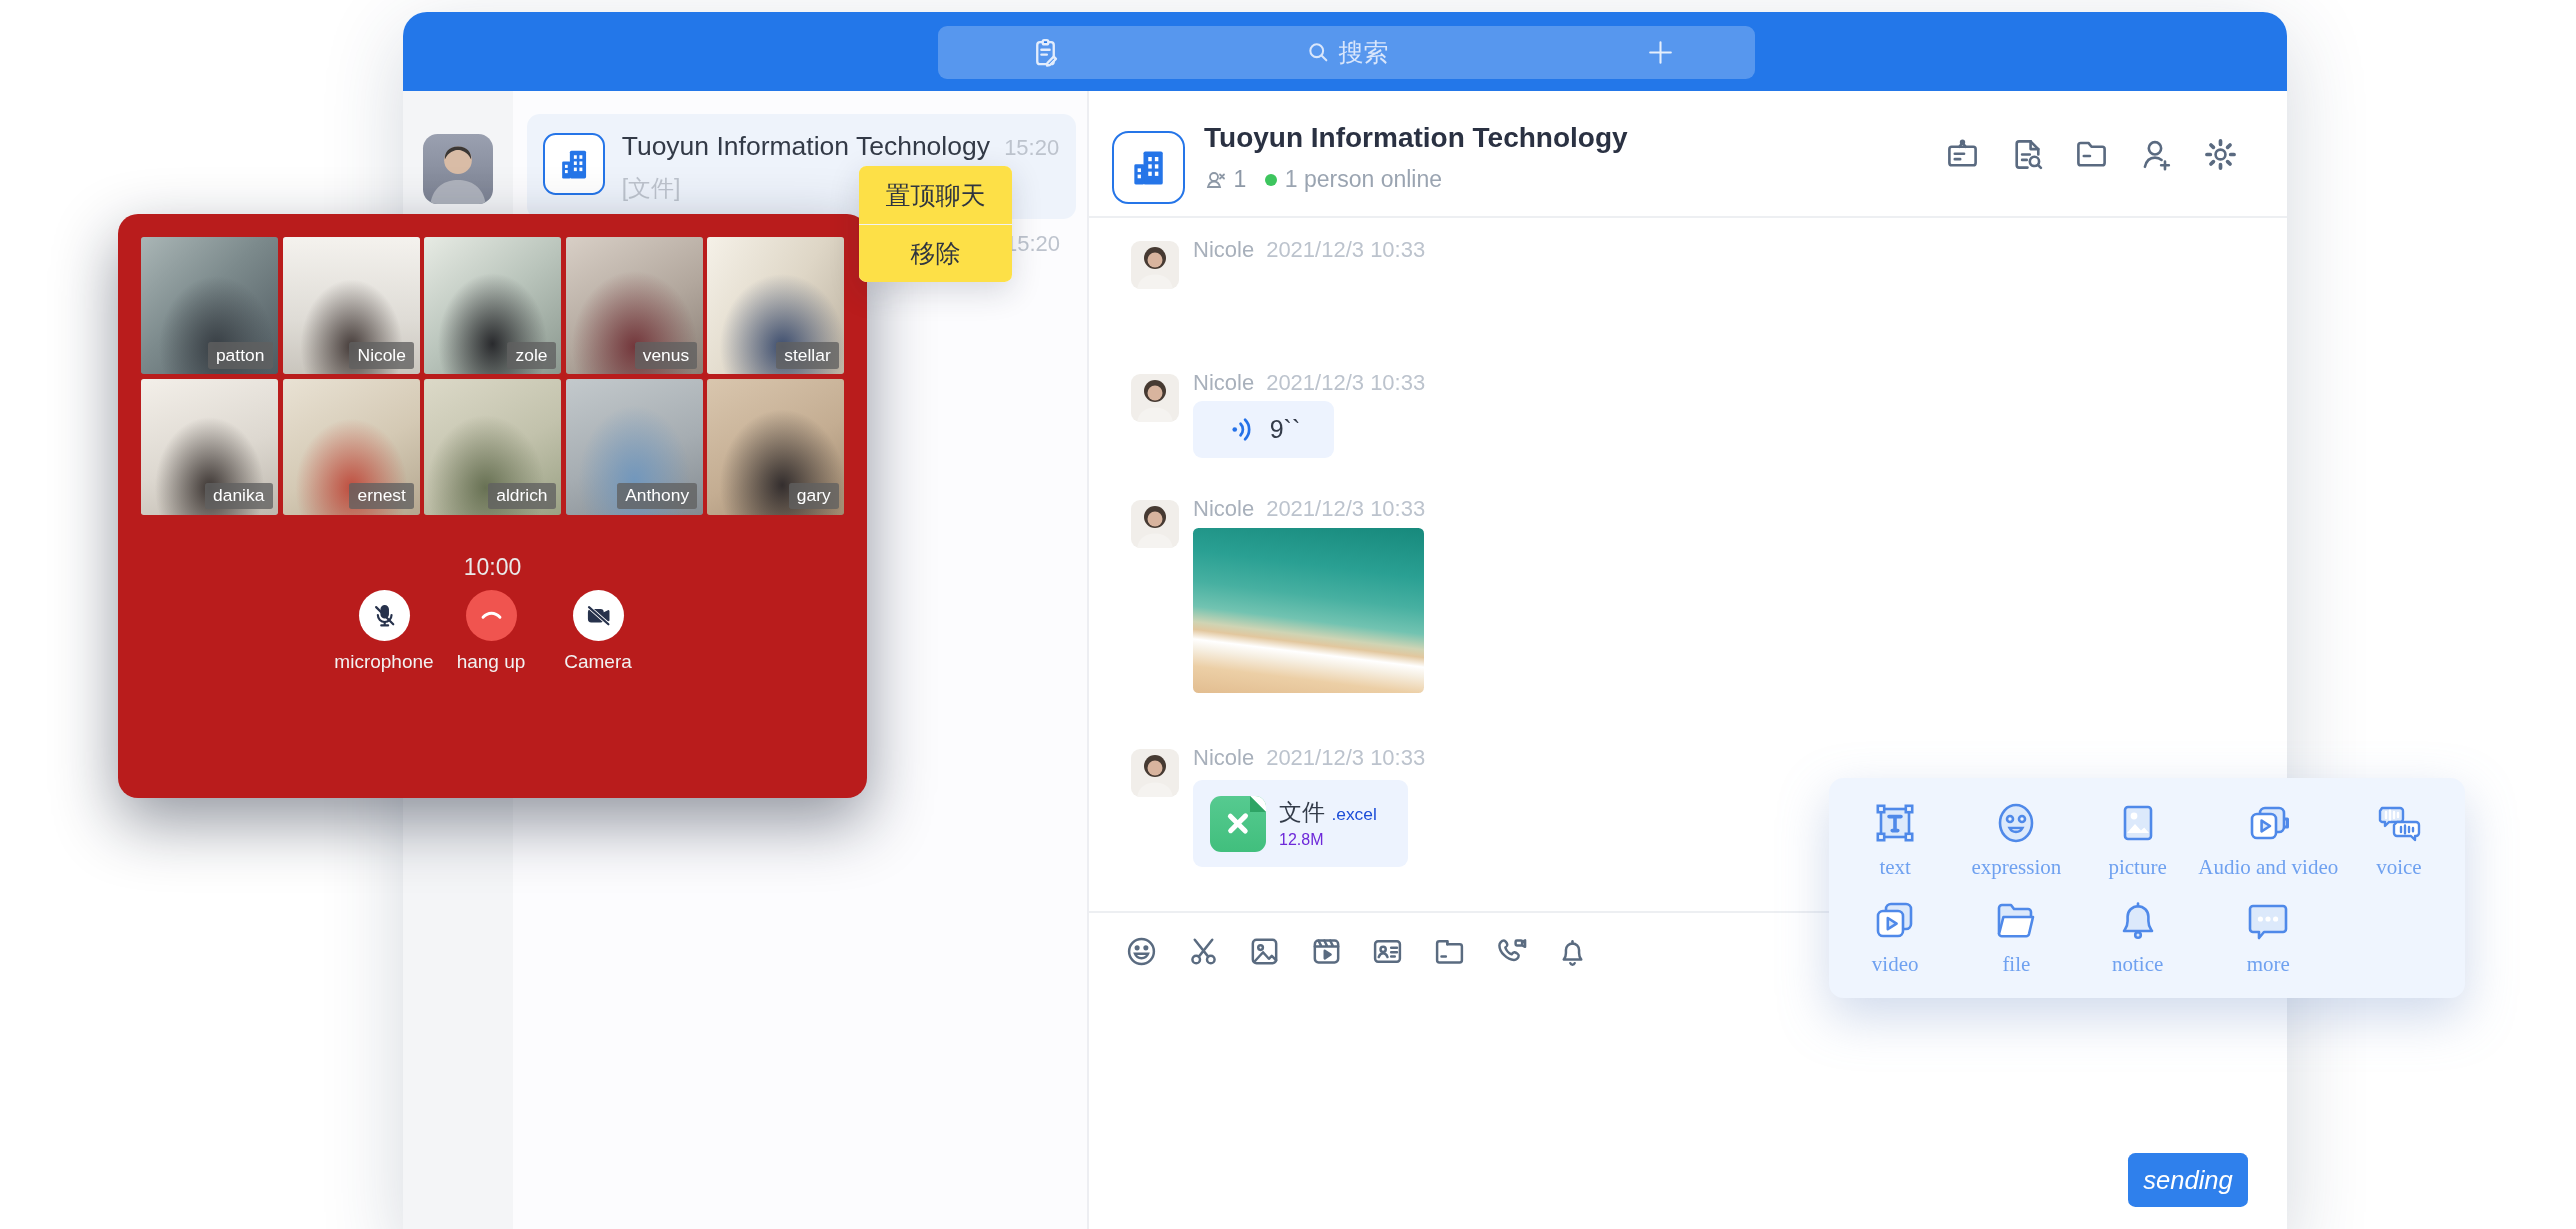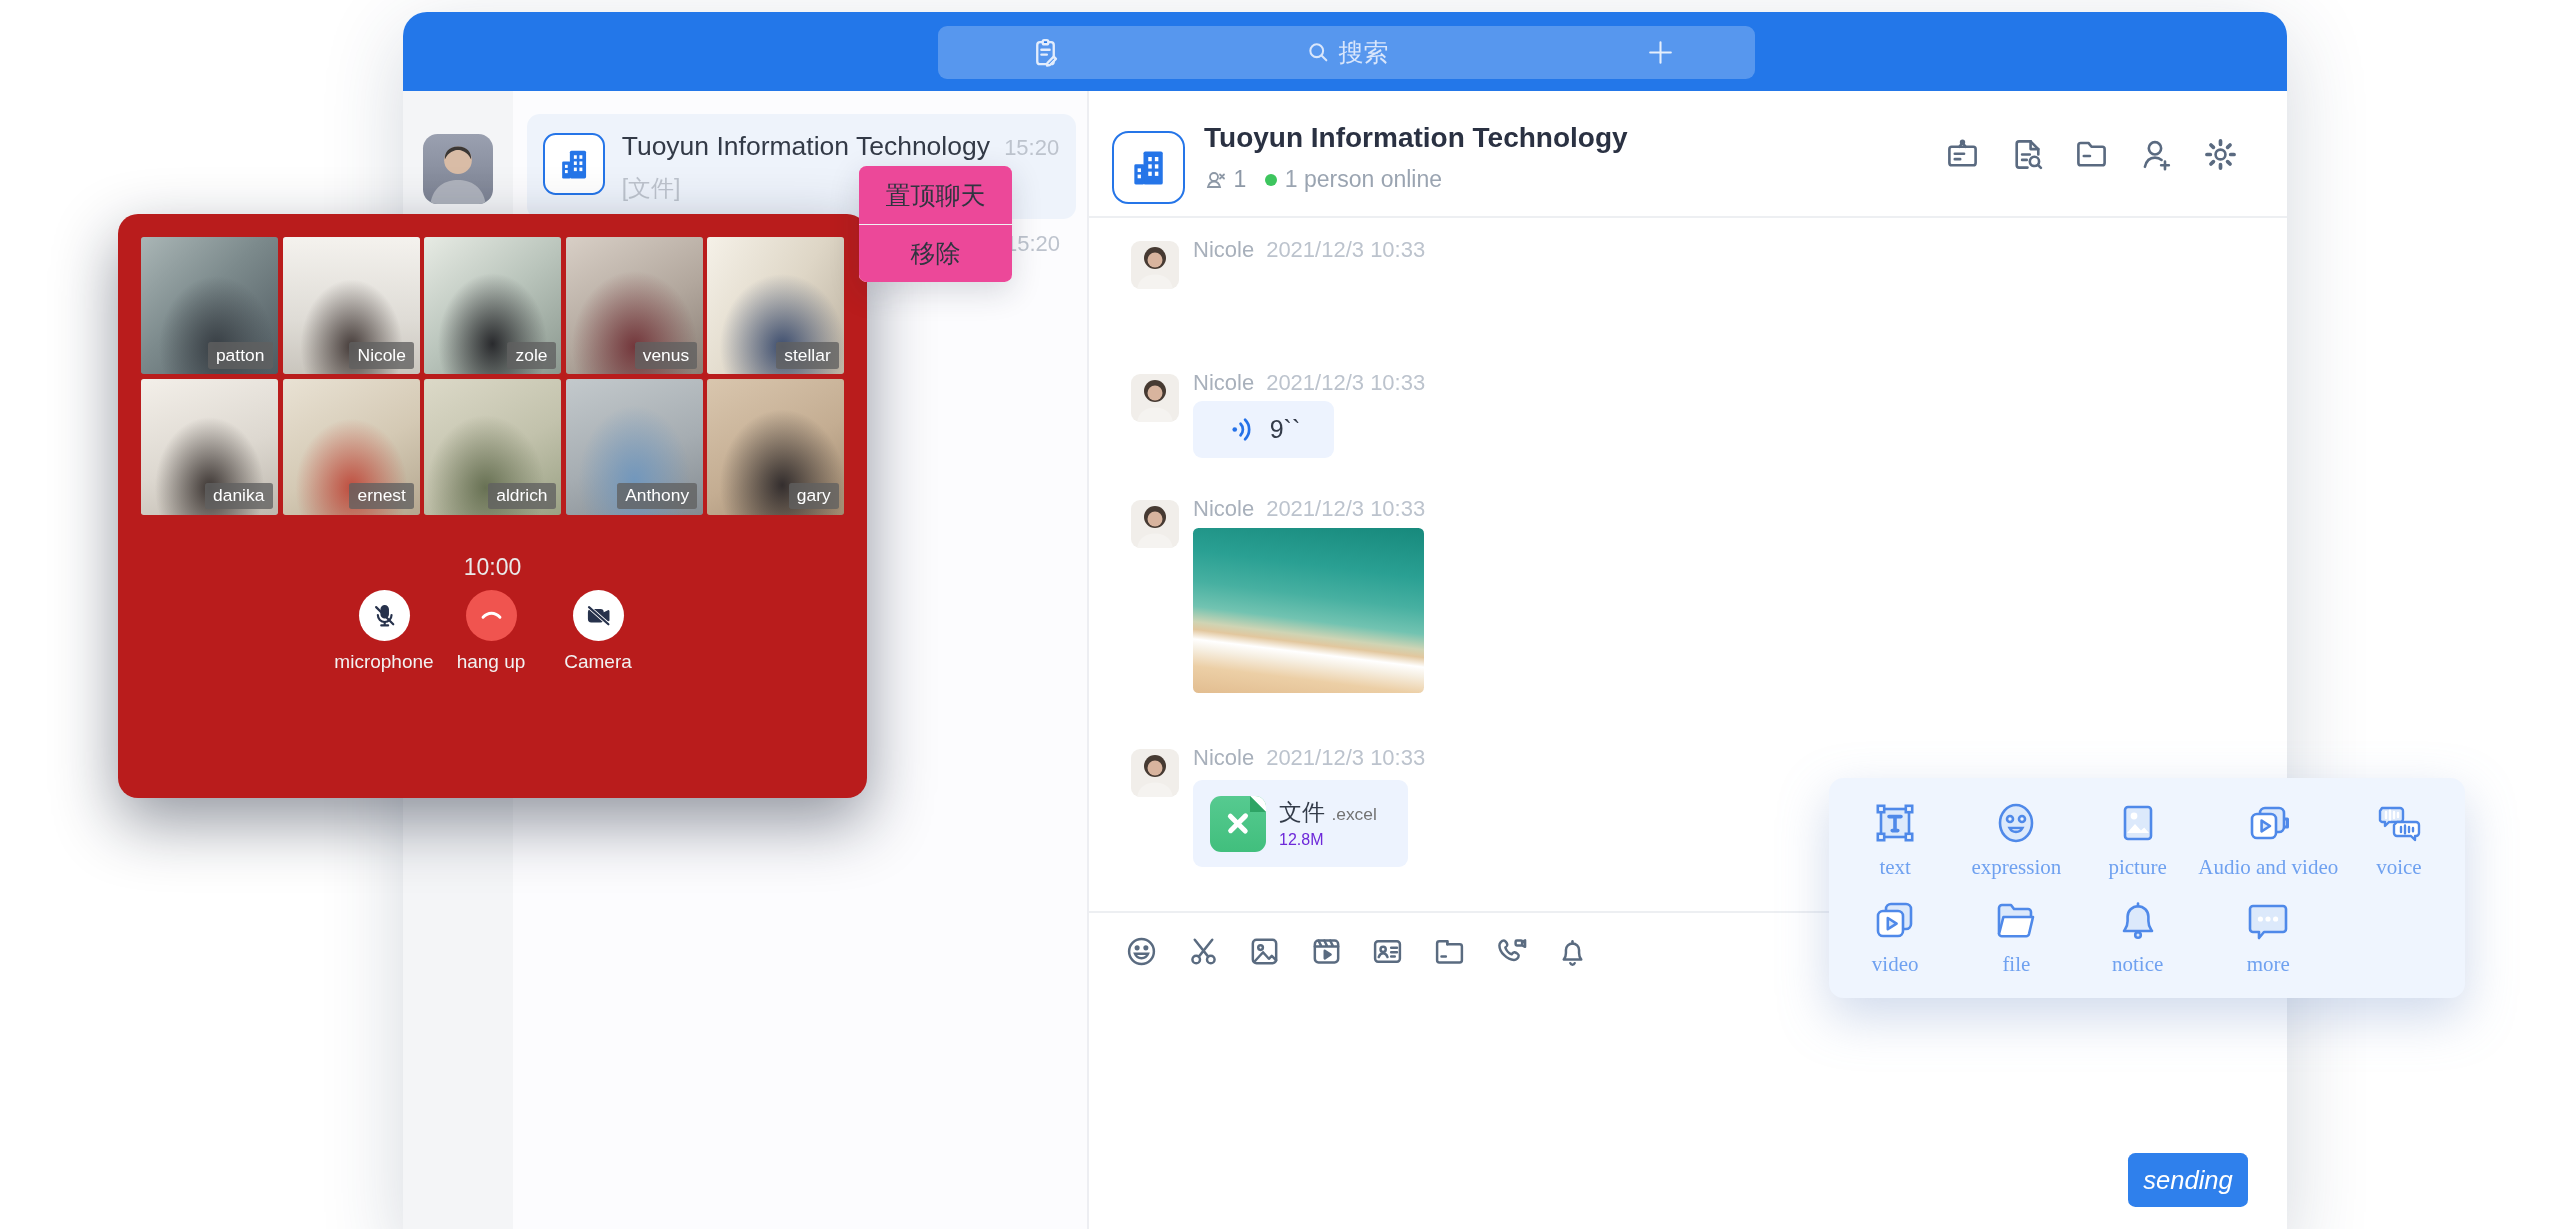--- a/index.html
+++ b/index.html
@@ -79,21 +79,21 @@
   .ficon { position:absolute; left:16.5px; top:15.6px; width:56px; height:56px; border-radius:11px;
            background:linear-gradient(180deg,#56CA90,#41BF7D); overflow:hidden; }
   .ficon .fold { position:absolute; right:0; top:0; width:0; height:0;
                  border-left:16.5px solid transparent; border-top:16.5px solid #fff; }
   .ficon .fold2 { position:absolute; right:0; top:0; width:0; height:0;
                   border-right:16.5px solid transparent; border-bottom:16.5px solid #2EA465; }
   .ficon .x1,.ficon .x2 { position:absolute; left:15.6px; top:25.6px; width:25.6px; height:4.6px;
                           background:#fff; border-radius:2.7px; }
   .ficon .x1 { transform:rotate(45deg); } .ficon .x2 { transform:rotate(-45deg); }
   .ftitle { position:absolute; left:86px; top:16.5px; font-size:23px; color:#333B49; white-space:nowrap; }
-  .ftitle .ext { font-size:17.4px; color:#737373; margin-left:6.4px; }
+  .ftitle .ext { font-size:17.4px; color:#1d4ed8; margin-left:6.4px; }
   .fsize { position:absolute; left:86px; top:51px; font-size:16px; color:#6d28d9; }
 
   
   .tdiv { position:absolute; left:0; top:820px; width:1198px; height:1.8px; background:#EDEFF2; }
   .ticons { position:absolute; left:35px; top:843px; display:flex; gap:26.5px; }
   .ticons .tic { width:35px; height:35px; }
   .send-btn { position:absolute; left:1039px; top:1062px; width:120px; height:54px; border-radius:7.3px;
               background:#2F80EC; color:#fff; font-size:25.6px; display:flex; align-items:center; justify-content:center;
               border:none;font-style:italic; }
 
@@ -118,21 +118,21 @@
   .timer { position:absolute; left:0; top:340px; width:749px; text-align:center; font-size:23px; color:#E9E9E9; }
   .cbtn { position:absolute; top:376px; width:51px; height:51px; border-radius:50%;
           display:flex; align-items:center; justify-content:center; border:none; }
   .cbtn.white { background:#fff; } .cbtn.red { background:#F0544F; }
   .clabel { position:absolute; top:437px; width:110px; text-align:center; font-size:19px; color:#F2F2F2; }
 
   
   .cmenu { position:absolute; left:859px; top:166px; width:153px; height:116px; background:#fff;
            border-radius:7.3px; box-shadow:0 9.1px 31px rgba(30,40,60,.16); z-index:6; overflow:hidden; }
   .cmenu-item { width:100%; height:58px; display:flex; align-items:center; justify-content:center;
-                font-size:25px; color:#2F3540; background:#ec4899; border:none; }
+                font-size:25px; color:#2F3540; background:#fde047; border:none; }
   .cmenu-sep { height:0.9px; background:#F1F2F4; }
 
   
   .panel { position:absolute; left:1829px; top:778px; width:636px; height:220px; border-radius:14.6px;
            background:#EFF5FE; box-shadow:0 18.3px 50px rgba(120,150,200,.35); z-index:4;
            display:grid; grid-template-columns:repeat(5,1fr); grid-template-rows:1fr 1fr;
            padding:12.8px 5.5px; }
   .pcell { display:flex; flex-direction:column; align-items:center; justify-content:center; gap:7.3px; }
   .pcell .pic { width:48px; height:48px; }
   .pcell .plabel { font-size:21px; color:#6FA1F0; white-space:nowrap;font-family:Liberation Serif, serif; }

